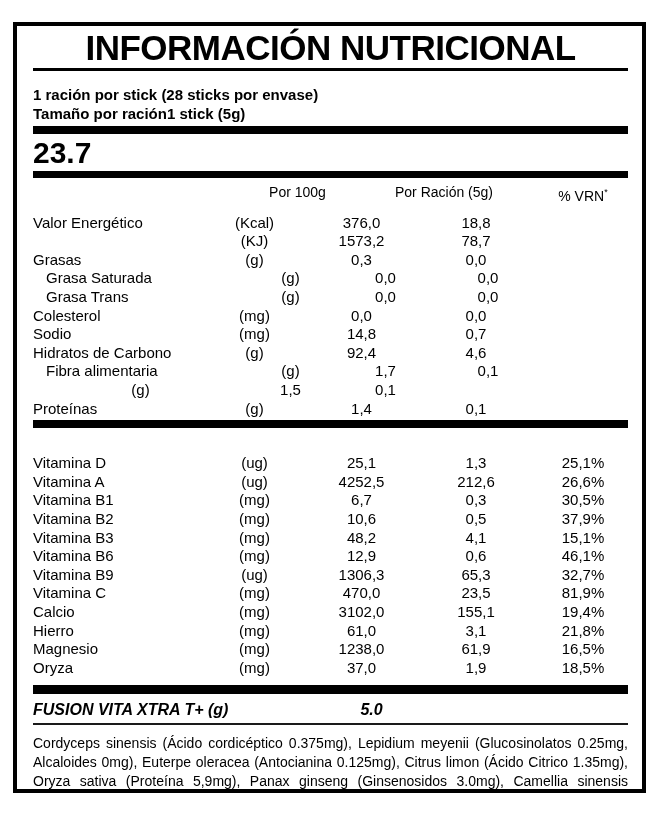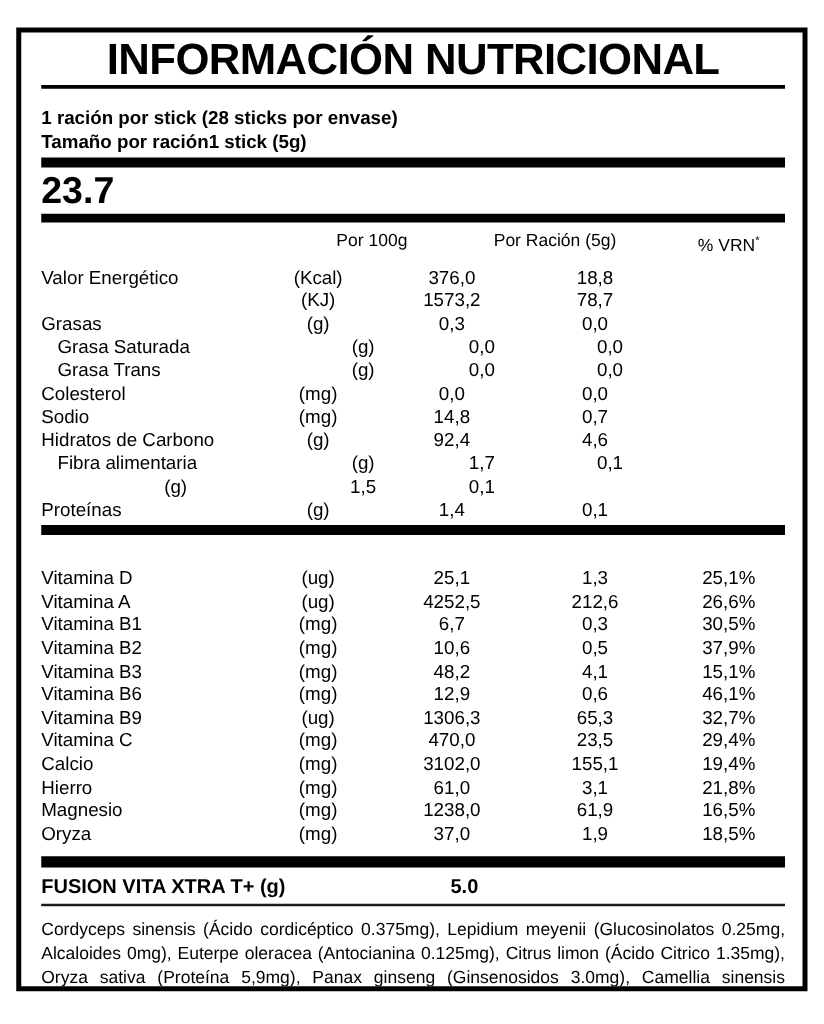--- a/index.html
+++ b/index.html
@@ -55,21 +55,21 @@
     line-height:18.6px;
   }
   .nrow.bold { font-weight:normal;gap:12px; }
   .nrow.indent .c-name { padding-left:13px; }
   .bar-c { height:8px; margin-top:2px; }
   .bar-d { height:9px; }
   .fusion-row {
     display:grid;
     grid-template-columns:1fr 105px 100px 90px;
     margin-top:6px;
-    font-size:16px; font-weight:bold; line-height:20px;
+    font-size:16px; font-weight:bold; line-height:20px;font-style:italic;
   }
   .fusion-row .c-fval { text-align:center; position:relative; left:-14px; }
   .rule-fusion { height:2px; background:#1a1a1a; margin-top:3px; }
   .ingredients {
     margin-top:9px;
     font-size:14px;
     line-height:18.6px;
     text-align:justify;
   }
 </style>
@@ -233,21 +233,21 @@
           <span class="cell c-unit">(ug)</span>
           <span class="cell c-per100">1306,3</span>
           <span class="cell c-racion">65,3</span>
           <span class="cell c-vrn">32,7%</span>
         </div>
         <div class="nrow bold">
           <span class="cell c-name">Vitamina C</span>
           <span class="cell c-unit">(mg)</span>
           <span class="cell c-per100">470,0</span>
           <span class="cell c-racion">23,5</span>
-          <span class="cell c-vrn">29,4%</span>
+          <span class="cell c-vrn">81,9%</span>
         </div>
         <div class="nrow bold">
           <span class="cell c-name">Calcio</span>
           <span class="cell c-unit">(mg)</span>
           <span class="cell c-per100">3102,0</span>
           <span class="cell c-racion">155,1</span>
           <span class="cell c-vrn">19,4%</span>
         </div>
         <div class="nrow bold">
           <span class="cell c-name">Hierro</span>

